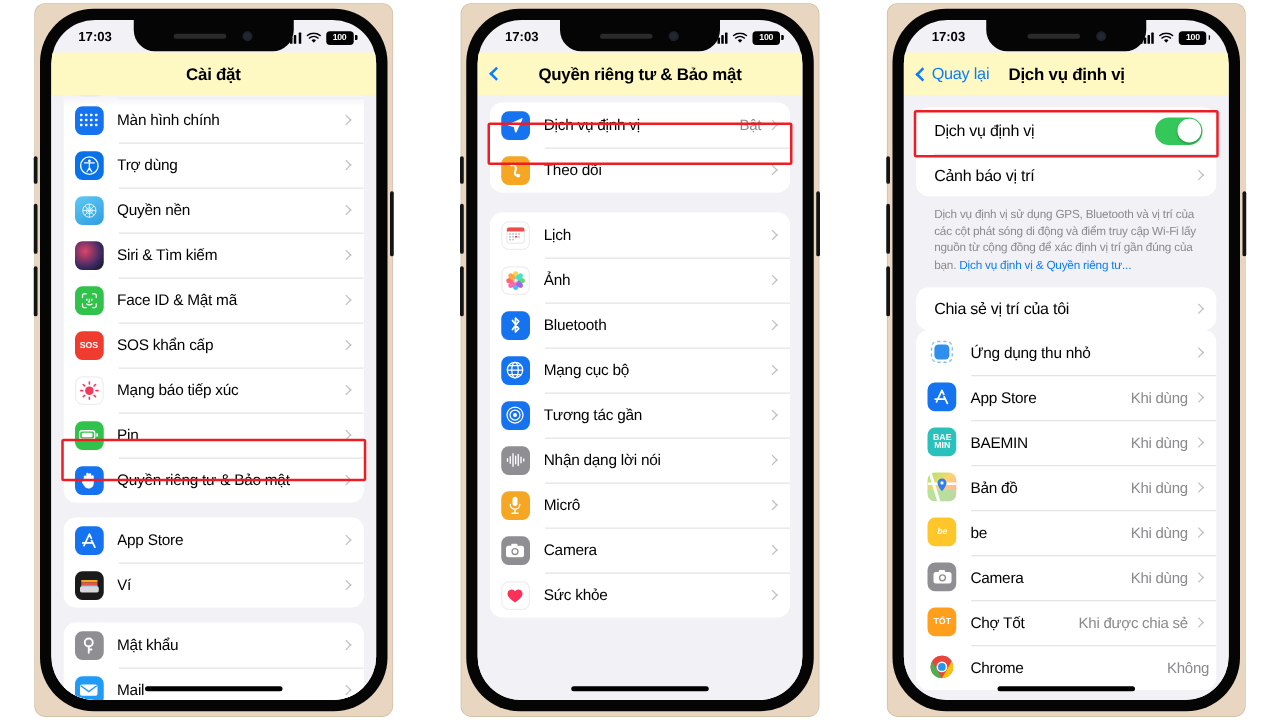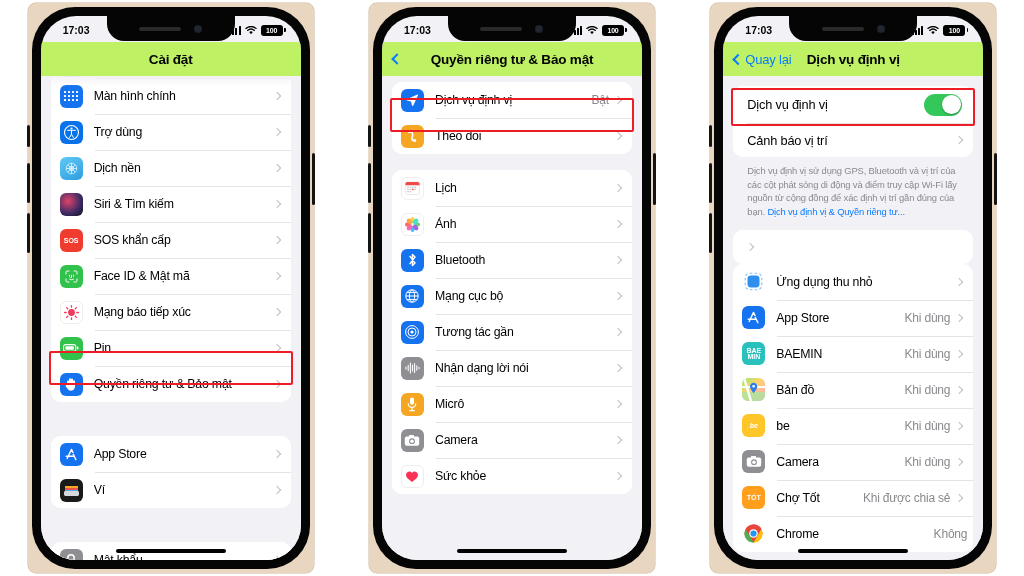--- a/index.html
+++ b/index.html
@@ -118,21 +118,21 @@
     background: #000; border-radius: 0 1px 1px 0;
   }
 
   
   .navbar {
     position: relative;
     height: 34px;
     display: flex;
     align-items: center;
     justify-content: center;
-    background: #bef264;
+    background: #fef9c3;
     z-index: 15;
   }
   .navbar .title {
     font-size: 13.5px;
     font-weight: bold;
     color: #000;
     letter-spacing: -0.2px;
   }
   .nav-back {
     position: absolute;
@@ -166,21 +166,21 @@
     top: 0; left: 0; right: 0; height: 10px;
     background: linear-gradient(#f2f1f6, rgba(242,241,246,0));
     z-index: 10;
     pointer-events: none;
   }
 
   .group {
     background: #ffffff;
     border-radius: 10px;
     overflow: hidden;
-    margin-bottom: 34px;
+    margin-bottom: 12px;
   }
   .group.tight { margin-bottom: 8px; }
 
   .row {
     position: relative;
     display: flex;
     align-items: center;
     height: 36px;
     padding-left: 9px;
     background: #fff;
@@ -397,43 +397,43 @@
             <div class="row">
               <span class="ico ic-wall">
                 <svg width="15" height="15" viewBox="0 0 15 15">
                     <g stroke="#fff" stroke-width="0.7" fill="none" opacity="0.95">
                       <circle cx="7.5" cy="7.5" r="2.4"></circle>
                       <circle cx="7.5" cy="7.5" r="5.3"></circle>
                       <path d="M7.5 2.2v10.6M2.2 7.5h10.6M3.8 3.8l7.4 7.4M11.2 3.8l-7.4 7.4"></path>
                     </g>
                   </svg>
               </span>
-              <span class="label">Dịch nền</span>
+              <span class="label">Quyền nền</span>
               <span class="chev"></span>
             </div>
             <div class="row">
               <span class="ico ic-siri"></span>
               <span class="label">Siri &amp; Tìm kiếm</span>
-              <span class="chev"></span>
-            </div>
-            <div class="row">
-              <span class="ico ic-sos">SOS</span>
-              <span class="label">SOS khẩn cấp</span>
               <span class="chev"></span>
             </div>
             <div class="row">
               <span class="ico ic-face">
                 <svg width="15" height="15" viewBox="0 0 15 15">
                     <g stroke="#fff" stroke-width="1" fill="none" stroke-linecap="round">
                       <path d="M2 5V3.3A1.3 1.3 0 0 1 3.3 2H5M10 2h1.7A1.3 1.3 0 0 1 13 3.3V5M13 10v1.7a1.3 1.3 0 0 1-1.3 1.3H10M5 13H3.3A1.3 1.3 0 0 1 2 11.7V10"></path>
                       <path d="M5.5 6.2v1M9.5 6.2v1M7.5 6.3v2.2H6.8M5.4 10.2c.7.8 3.5.8 4.2 0"></path>
                     </g>
                   </svg>
               </span>
               <span class="label">Face ID &amp; Mật mã</span>
+              <span class="chev"></span>
+            </div>
+            <div class="row">
+              <span class="ico ic-sos">SOS</span>
+              <span class="label">SOS khẩn cấp</span>
               <span class="chev"></span>
             </div>
             <div class="row">
               <span class="ico ic-expo">
                 <svg width="17" height="17" viewBox="0 0 17 17">
                     <circle cx="8.5" cy="8.5" r="3.4" fill="#f03b5c"></circle>
                     <g stroke="#f03b5c" stroke-width="1.3" stroke-linecap="round">
                       <path d="M8.5 1.6v1.6M8.5 13.8v1.6M1.6 8.5h1.6M13.8 8.5h1.6M3.6 3.6l1.1 1.1M12.3 12.3l1.1 1.1M13.4 3.6l-1.1 1.1M4.7 12.3l-1.1 1.1"></path>
                     </g>
                   </svg>
@@ -764,20 +764,21 @@
               <span class="chev"></span>
             </div>
           </div>
 
           <div class="footnote">
             <span>Dịch vụ định vị sử dụng GPS, Bluetooth và vị trí của các cột phát sóng di động và điểm truy cập Wi-Fi lấy nguồn từ cộng đồng để xác định vị trí gần đúng của bạn. </span><a href="#">Dịch vụ định vị &amp; Quyền riêng tư...</a>
           </div>
 
           <div class="group tight" style="margin-bottom:0;">
             <div class="row no-icon" style="height:34px;">
+              <span class="label">Chia sẻ vị trí của tôi</span>
               <span class="chev"></span>
             </div>
           </div>
 
           <div class="group">
             <div class="row">
               <span class="ico ic-mini">
                 <svg width="19" height="19" viewBox="0 0 19 19">
                     <rect x="3.5" y="3.5" width="12" height="12" rx="3.4" fill="#2f8fef"></rect>
                     <rect x="1.2" y="1.2" width="16.6" height="16.6" rx="4.6" fill="none" stroke="#7fc0fb" stroke-width="1.1" stroke-dasharray="2.6 2.2"></rect>

